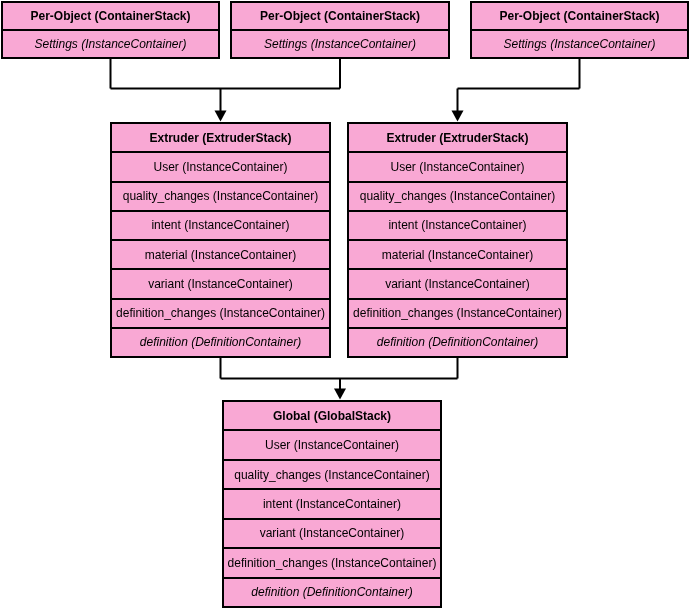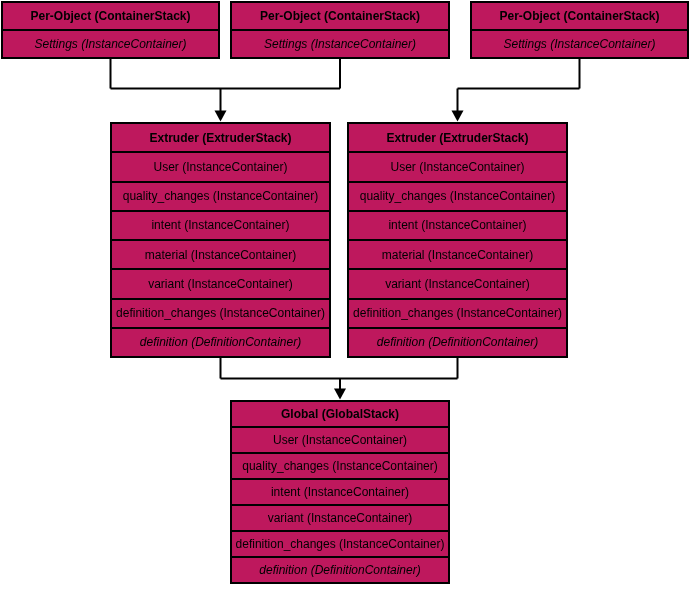--- a/index.html
+++ b/index.html
@@ -12,21 +12,21 @@
     position: relative;
     width: 691px;
     height: 611px;
     background: #ffffff;
     overflow: hidden;
   }
   .node {
     position: absolute;
     box-sizing: border-box;
     border: 2px solid #000000;
-    background: #be185d;
+    background: #f9a8d4;
     display: flex;
     flex-direction: column;
   }
   .cell {
     flex: 1 1 0;
     display: flex;
     align-items: center;
     justify-content: center;
     border-bottom: 2px solid #000000;
     font-size: 12px;
@@ -38,21 +38,21 @@
   }
   .cell:last-child { border-bottom: none; font-style: italic; }
   .cell.title { font-weight: bold; }
 
   
   #box-per-object-1 { left: 1px;   top: 1px;   width: 219px; height: 58px; }
   #box-per-object-2 { left: 230px; top: 1px;   width: 220px; height: 58px; }
   #box-per-object-3 { left: 470px; top: 1px;   width: 219px; height: 58px; }
   #box-extruder-1   { left: 110px; top: 122px; width: 221px; height: 236px; }
   #box-extruder-2   { left: 347px; top: 122px; width: 221px; height: 236px; }
-  #box-global       { left: 230px; top: 400px; width: 220px; height: 184px; }
+  #box-global       { left: 222px; top: 400px; width: 220px; height: 208px; }
 
   #connector-layer {
     position: absolute;
     left: 0; top: 0;
     width: 691px;
     height: 611px;
     pointer-events: none;
   }
 </style>
 </head>

